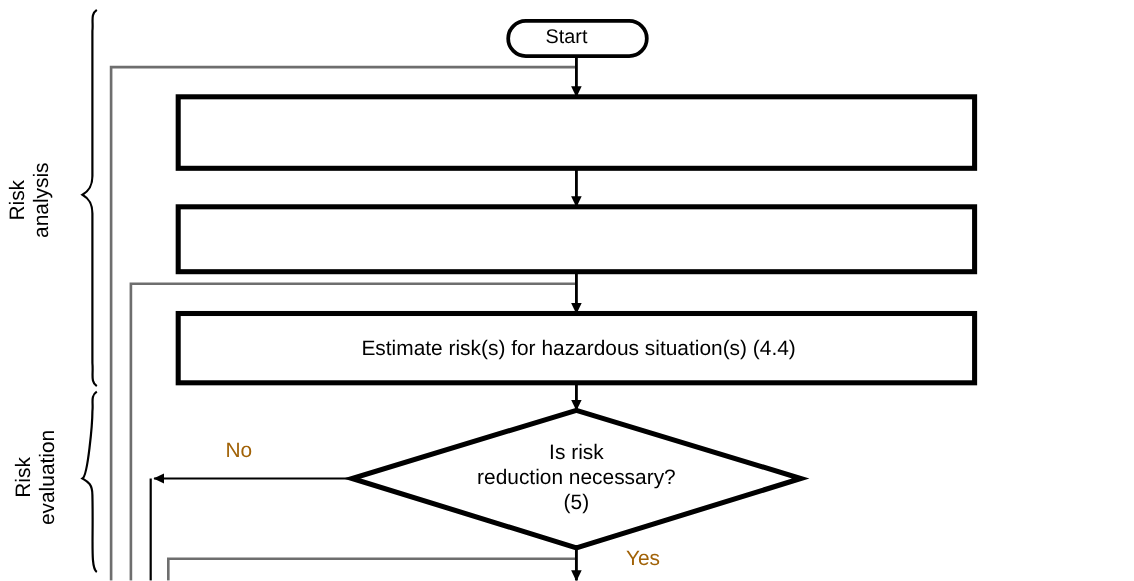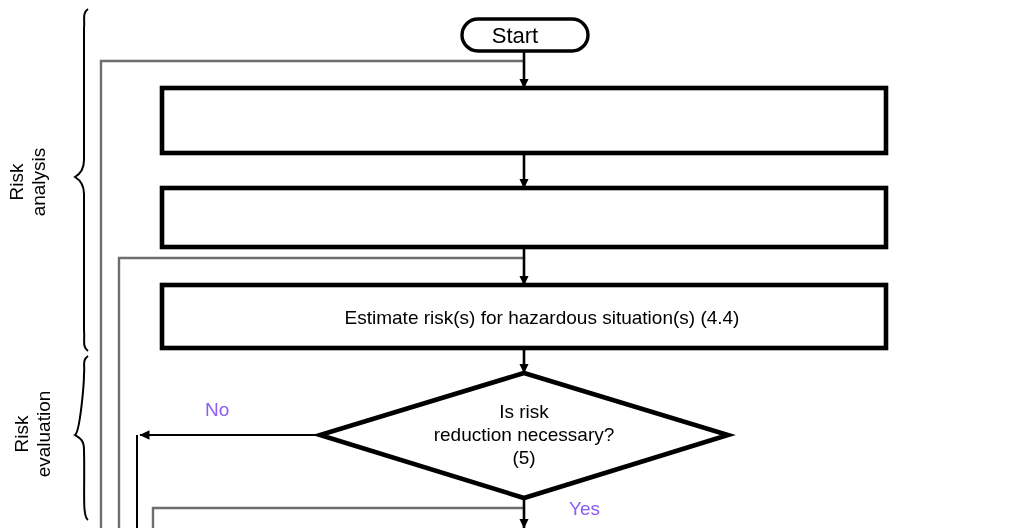--- a/index.html
+++ b/index.html
@@ -31,50 +31,50 @@
     text-align: center;
     line-height: 1.22;
     color: #000000;
     white-space: pre-line;
     pointer-events: none;
   }
   .lbl-start {
     left: 462px;
     top: 23px;
     width: 106px;
-    font-size: 22px;
+    font-size: 18px;
   }
   .lbl-box1 {
     left: 172px;
     top: 96px;
     width: 704px;
     font-size: 19px;
   }
   .lbl-box2 {
     left: 172px;
     top: 207px;
     width: 704px;
     font-size: 19px;
   }
   .lbl-box3 {
-    left: 190px;
+    left: 174px;
     top: 306px;
     width: 704px;
     font-size: 19px;
   }
   .lbl-decision {
     left: 374px;
     top: 400px;
     width: 300px;
     font-size: 19px;
   }
   .edge-label {
     position: absolute;
     font-size: 19px;
-    color: #8b5cf6;
+    color: #a16207;
     pointer-events: none;
   }
   .lbl-no {
     left: 205px;
     top: 399px;
   }
   .lbl-yes {
     left: 569px;
     top: 498px;
   }

